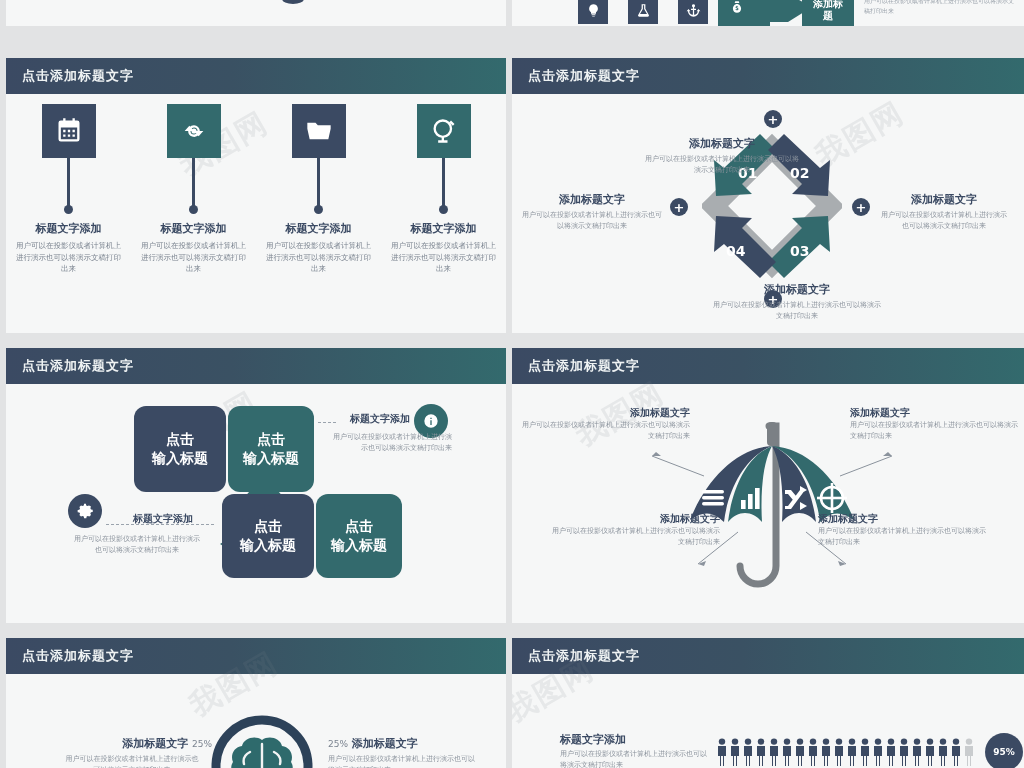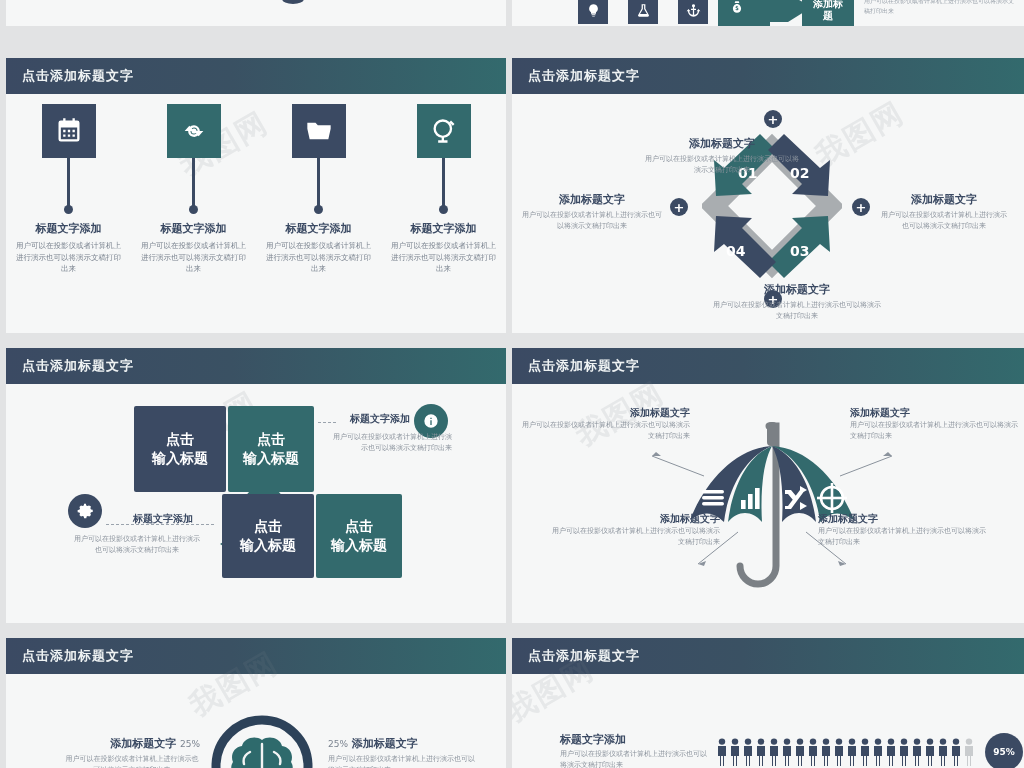--- a/index.html
+++ b/index.html
@@ -49,21 +49,21 @@
   .ic-desc{font-size:7.5px;color:#7b8490;line-height:1.55;text-align:center;width:108px;margin-top:4px;}
   .cyc-txt{position:absolute;}
   .cyc-title{font-size:11px;font-weight:bold;color:#3b4a63;}
   .cyc-desc{font-size:7px;color:#8b939d;line-height:1.6;margin-top:3px;}
   .plus{position:absolute;width:18px;height:18px;border-radius:50%;background:#3b4a63;
         display:flex;align-items:center;justify-content:center;color:#fff;font-size:13px;
         font-weight:bold;line-height:1;}
 
   
   .bx{position:absolute;display:flex;flex-direction:column;align-items:center;justify-content:center;
-      color:#fff;font-weight:bold;font-size:14px;line-height:1.35;border-radius:2px;}
+      color:#fff;font-weight:bold;font-size:14px;line-height:1.35;border-radius:12px;}
   .bx span{display:block;}
   .badge{position:absolute;width:34px;height:34px;border-radius:50%;
          display:flex;align-items:center;justify-content:center;}
   .badge svg{width:16px;height:16px;fill:#fff;}
   .side-title{position:absolute;font-size:10px;font-weight:bold;color:#3b4a63;}
   .side-desc{position:absolute;font-size:7px;color:#8b939d;line-height:1.6;}
   .dashline{position:absolute;border-top:1px dashed #9aa3ad;height:0;}
 
   
   .um-title{position:absolute;font-size:10px;font-weight:bold;color:#3b4a63;}
@@ -379,21 +379,21 @@
         <path d="M52 26c-7-5-18-2-20 6-8 1-12 9-9 16-4 6-1 15 7 17 2 8 12 11 19 6 0 0 3 3 3 3h0s3-3 3-3c7 5 17 2 19-6 8-2 11-11 7-17 3-7-1-15-9-16-2-8-13-11-20-6z" fill="#2e6a6c"></path>
         <g stroke="#f2f4f4" stroke-width="2.4" fill="none" stroke-linecap="round">
           <path d="M52 30 v44"></path>
             <path d="M40 38 q-8 4 -6 12"></path>
             <path d="M64 38 q8 4 6 12"></path>
           <path d="M36 56 q6 6 14 5"></path>
             <path d="M68 56 q-6 6 -14 5"></path>
         </g>
       </svg>
 
-      <div class="br-title" style="left:74px;top:62px;width:120px;text-align:right;">
+      <div class="br-title" style="left:86px;top:62px;width:120px;text-align:right;">
         <span>添加标题文字</span>
         <span class="br-pct">25%</span>
       </div>
       <div class="br-desc" style="left:58px;top:80px;width:136px;text-align:center;">用户可以在投影仪或者计算机上进行演示也可以将演示文稿打印出来</div>
 
       <div class="br-title" style="left:322px;top:62px;width:140px;text-align:left;">
         <span class="br-pct">25%</span>
         <span>添加标题文字</span>
       </div>
       <div class="br-desc" style="left:322px;top:80px;width:150px;text-align:left;">用户可以在投影仪或者计算机上进行演示也可以将演示文稿打印出来</div>

